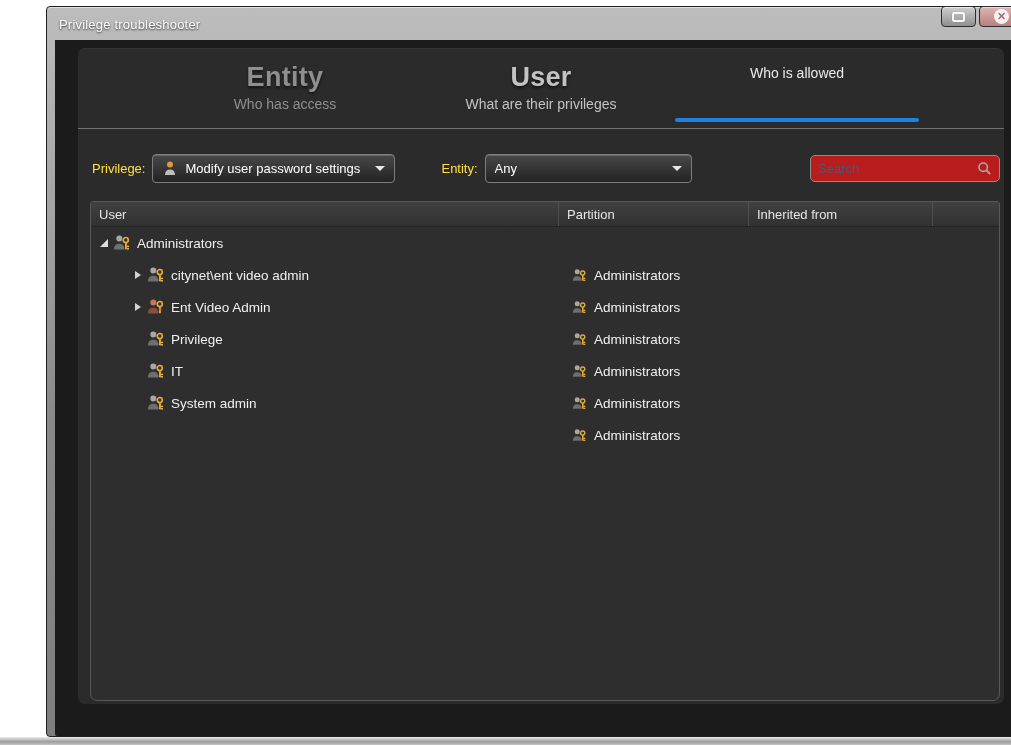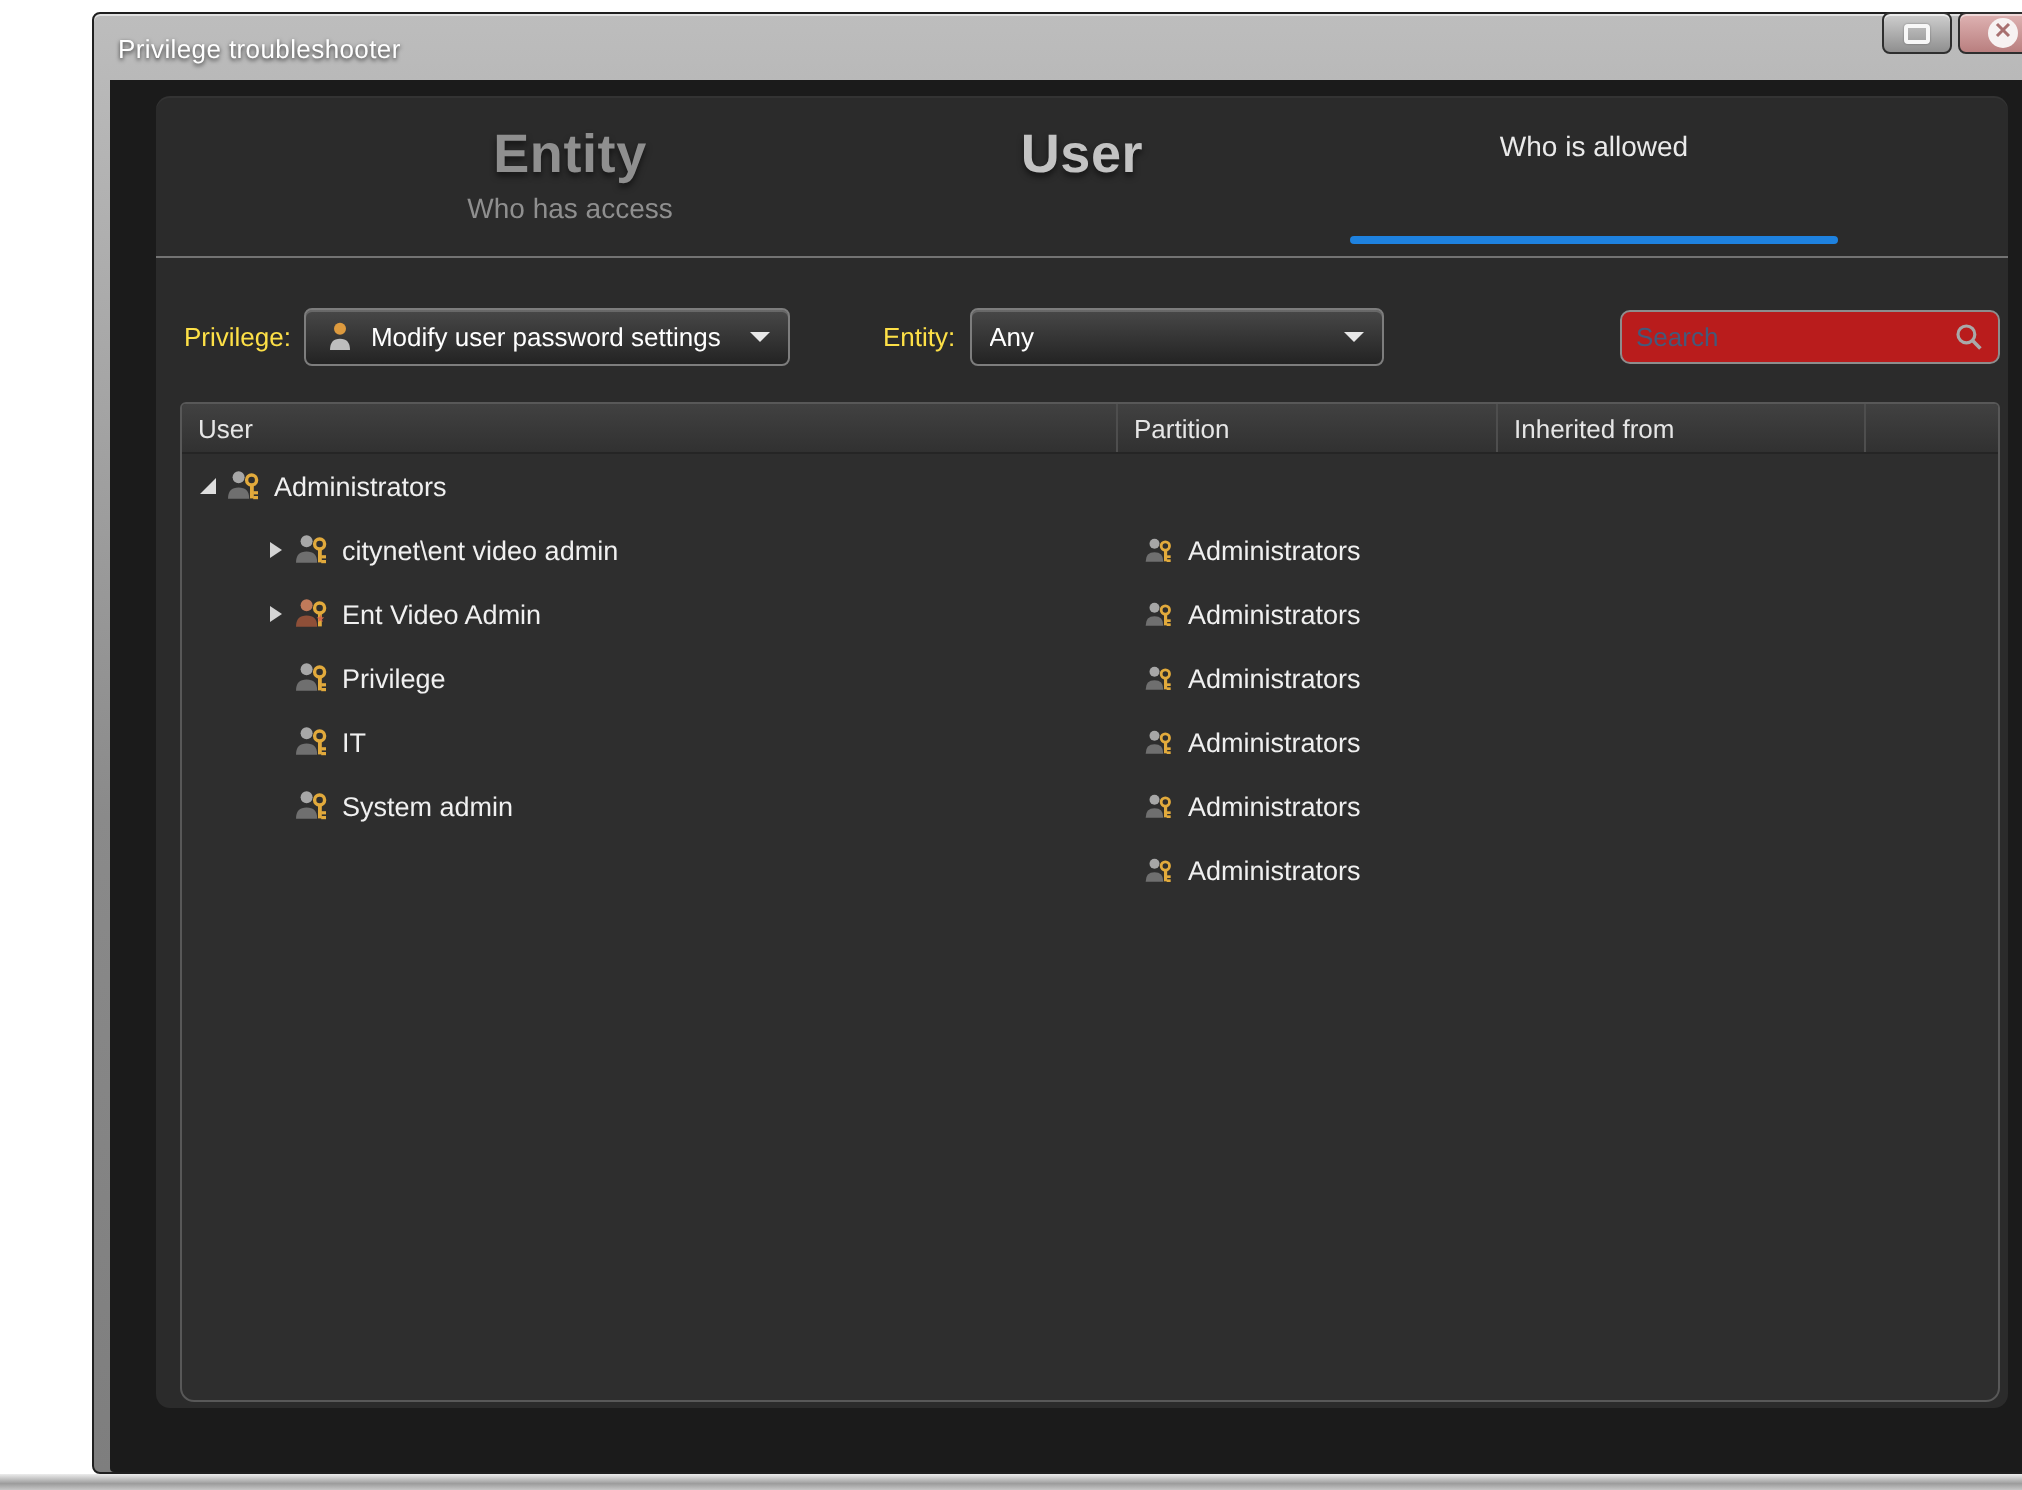--- a/index.html
+++ b/index.html
@@ -126,20 +126,21 @@
       <div class="panel">
 
         <div class="tabstrip">
           <div class="tabs-row">
             <div class="tab tab-entity">
               <div class="tab-title">Entity</div>
               <div class="tab-sub">Who has access</div>
             </div>
             <div class="tab tab-user">
               <div class="tab-title">User</div>
+              <div class="tab-sub">What are their privileges</div>
             </div>
             <div class="tab tab-active">
               <div class="tab-sub">Who is allowed</div>
               <div class="tab-underline"></div>
             </div>
           </div>
         </div>
 
         <div class="filters">
           <span class="flabel">Privilege:</span>

